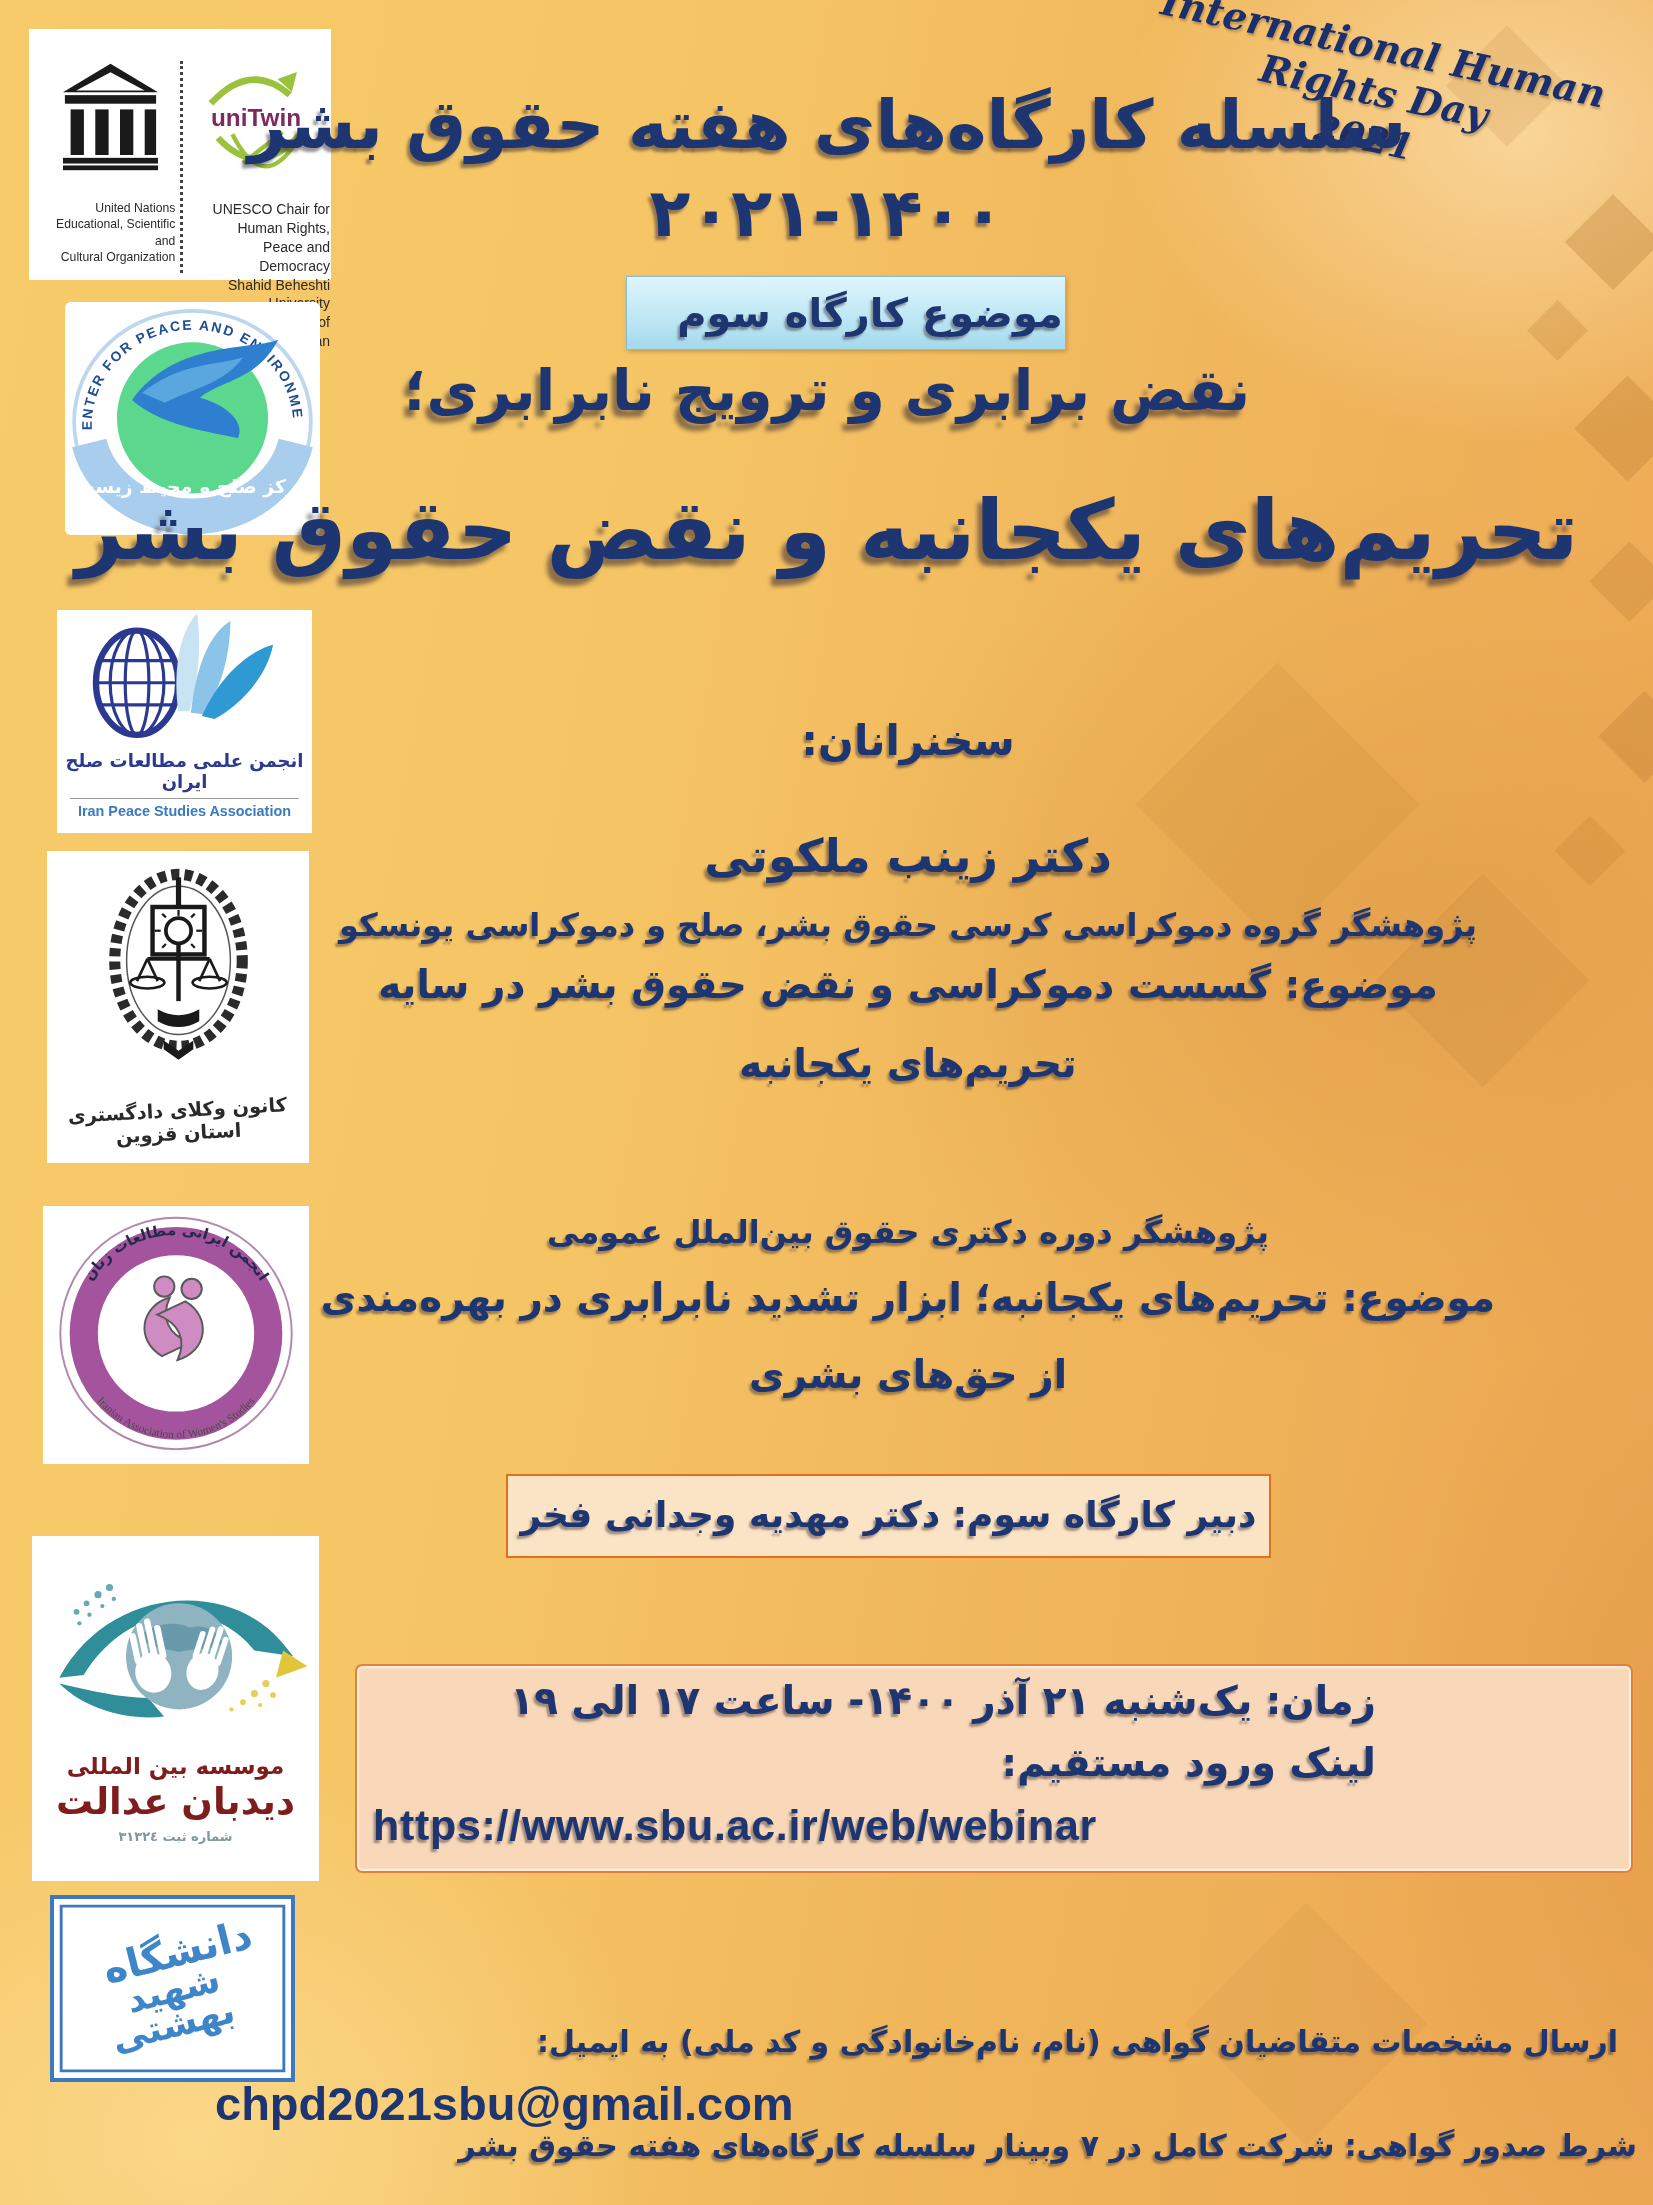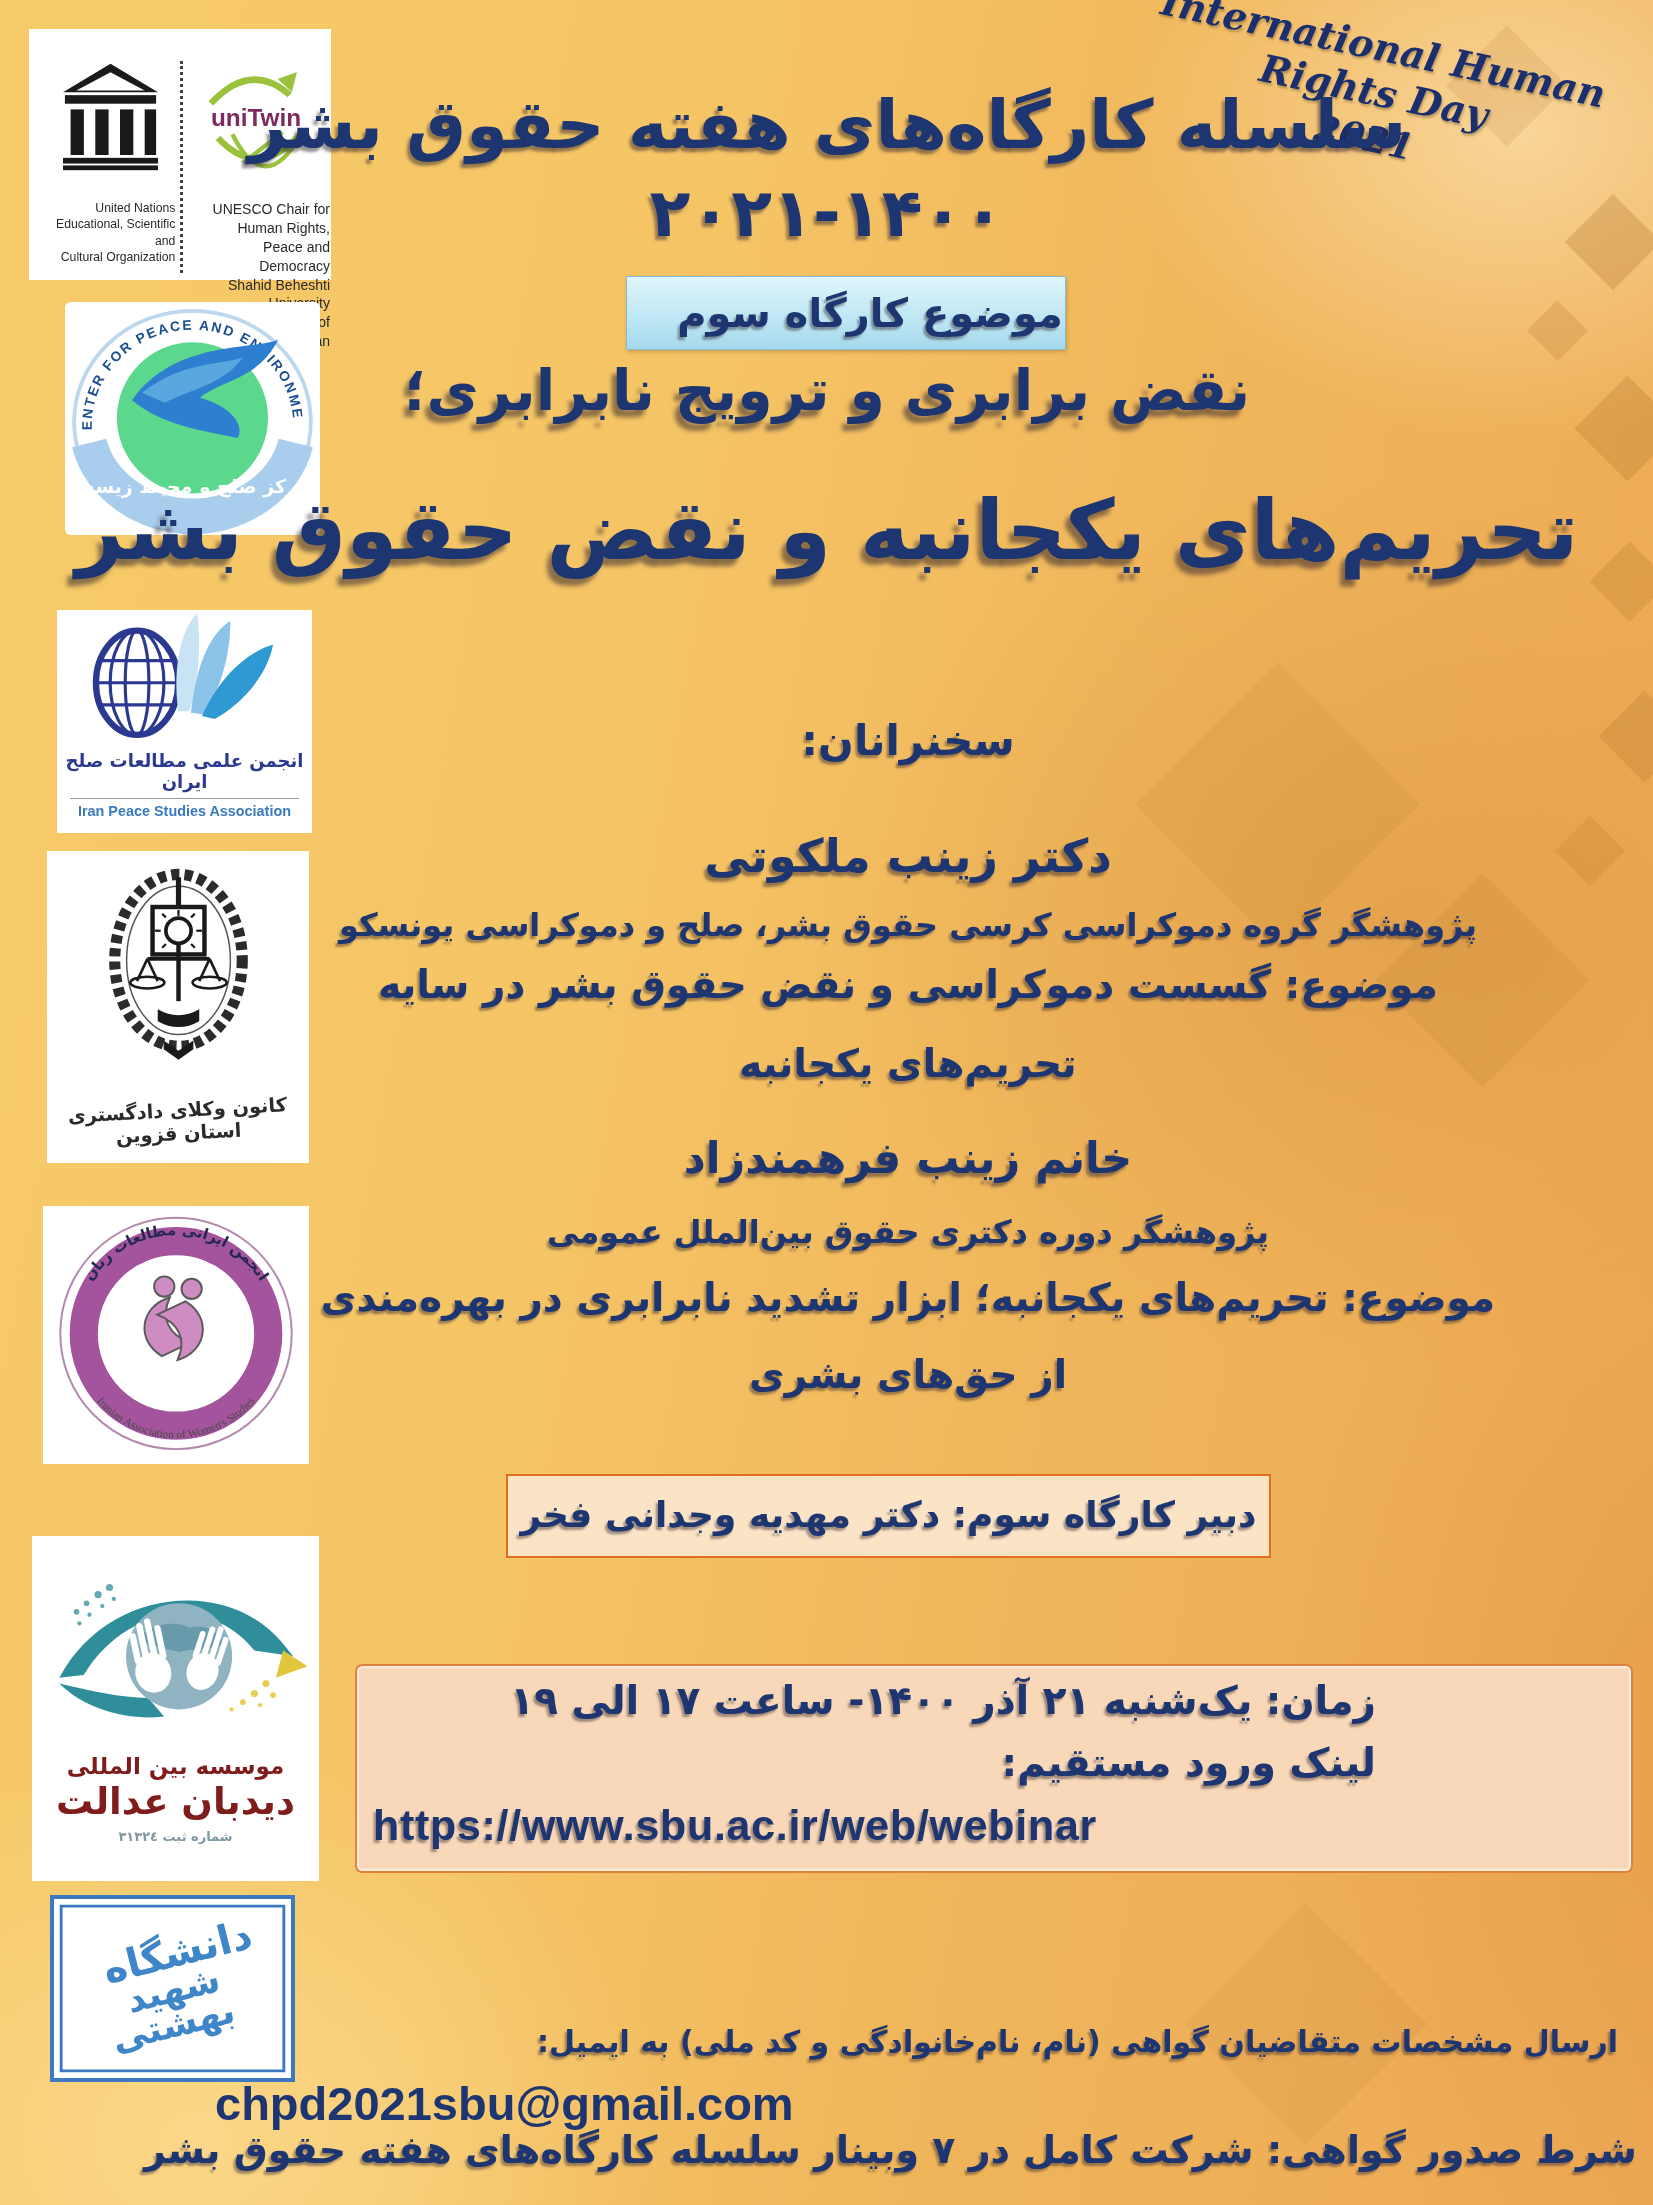--- a/index.html
+++ b/index.html
@@ -269,33 +269,32 @@
   <div class="abs ctr fa navy b sh-lg" style="top:357px;font-size:57px;z-index:2;">نقض برابری و ترویج نابرابری؛</div>
   <div class="abs ctr fa navy b sh-lg" style="top:482px;font-size:83px;z-index:2;">تحریم‌های یکجانبه و نقض حقوق بشر</div>
 
   <div class="speaker-wrap fa navy b sh-sm" style="top:716px;font-size:42px;">سخنرانان:</div>
 
   <div class="speaker-wrap fa navy b sh-md" style="top:829px;font-size:46px;">دکتر زینب ملکوتی</div>
   <div class="speaker-wrap fa navy b sh-sm" style="top:906px;font-size:32px;">پژوهشگر گروه دموکراسی کرسی حقوق بشر، صلح و دموکراسی یونسکو</div>
   <div class="speaker-wrap fa navy b sh-sm" style="top:962px;font-size:39px;">موضوع: گسست دموکراسی و نقض حقوق بشر در سایه</div>
   <div class="speaker-wrap fa navy b sh-sm" style="top:1041px;font-size:39px;">تحریم‌های یکجانبه</div>
 
-  <div class="speaker-wrap fa navy b sh-md" style="top:1133px;font-size:43px;">خانم زینب فرهمندزاد</div>
   <div class="speaker-wrap fa navy b sh-sm" style="top:1213px;font-size:32px;">پژوهشگر دوره دکتری حقوق بین‌الملل عمومی</div>
   <div class="speaker-wrap fa navy b sh-sm" style="top:1275px;font-size:39px;">موضوع: تحریم‌های یکجانبه؛ ابزار تشدید نابرابری در بهره‌مندی</div>
   <div class="speaker-wrap fa navy b sh-sm" style="top:1352px;font-size:39px;">از حق‌های بشری</div>
 
   <div class="peach-box">
     <div class="fa navy ctr sh-sm" style="position:relative;">دبیر کارگاه سوم: دکتر مهدیه وجدانی فخر</div>
   </div>
 
   <div class="link-box">
     <div class="fa navy l1 sh-sm">زمان: یک‌شنبه ۲۱ آذر ۱۴۰۰- ساعت ۱۷ الی ۱۹</div>
     <div class="fa navy l2 sh-sm">لینک ورود مستقیم:</div>
     <a class="navy url sh-sm" href="#">https://www.sbu.ac.ir/web/webinar</a>
   </div>
 
   <div class="abs fa navy b sh-sm" style="top:2024px;right:36px;font-size:30px;z-index:2;">ارسال مشخصات متقاضیان گواهی (نام، نام‌خانوادگی و کد ملی) به ایمیل:</div>
   <a class="abs navy b" href="#" style="top:2076px;left:215px;font-size:47px;font-family:'Liberation Sans',sans-serif;z-index:2;">chpd2021sbu@gmail.com</a>
-  <div class="abs fa navy b sh-sm" style="top:2128px;right:17px;font-size:38px;z-index:2;margin-left:16px;">شرط صدور گواهی: شرکت کامل در ۷ وبینار سلسله کارگاه‌های هفته حقوق بشر</div>
+  <div class="abs fa navy b sh-sm" style="top:2128px;right:17px;font-size:30px;z-index:2;margin-left:16px;">شرط صدور گواهی: شرکت کامل در ۷ وبینار سلسله کارگاه‌های هفته حقوق بشر</div>
 
 </div>
 
 
 </body></html>

